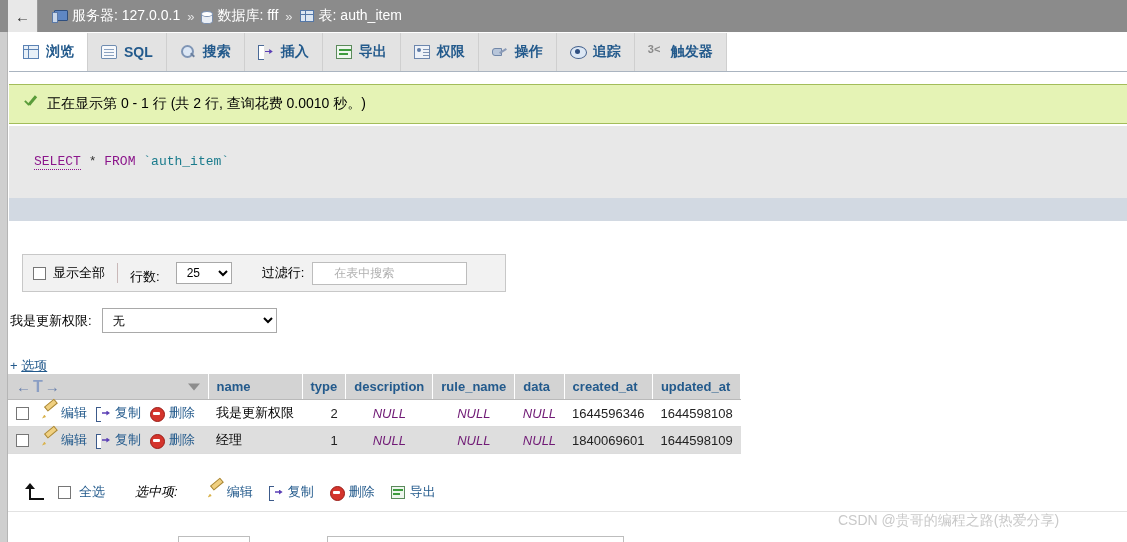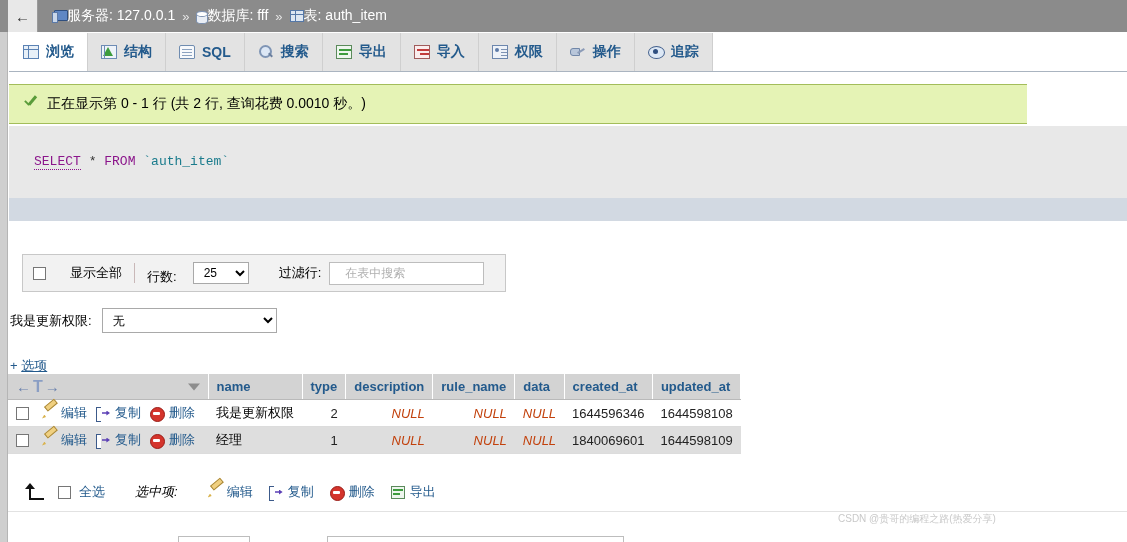--- a/index.html
+++ b/index.html
@@ -41,21 +41,21 @@
     display: flex; align-items: center; justify-content: center;
     color: #333; font-size: 15px;
     cursor: pointer;
   }
   .crumbs {
     display: flex; align-items: center;
     color: #fff; font-size: 14px;
     padding-left: 14px; gap: 4px;
   }
   .crumbs .sep { color: #e4e4e4; margin: 0 3px; font-size: 13px; }
-  .crumb { display: flex; align-items: center; }
+  .crumb { display: flex; align-items: center; gap: 5px; }
   .crumb-text { color: #fff; }
 
   
   .ico-server {
     width: 15px; height: 13px; position: relative; display: inline-block;
   }
   .ico-server::before {
     content: ""; position: absolute; left: 2px; top: 0;
     width: 12px; height: 9px; background: #5f87c4;
     border: 1px solid #2f4f7f; border-radius: 1px;
@@ -189,21 +189,21 @@
 
   .ti-trigger { }
   .ti-trigger::before {
     content:"3<"; position:absolute; left:0; top:-2px; font-size:11px;
     color:#8a8a8a; font-family:"Liberation Sans", sans-serif;
   }
 
   
   .success {
     position: absolute; left: 9px; top: 84px;
-    width: 1018px; height: 40px;
+    width: 1118px; height: 40px;
     background: #e5f3b5;
     border: 1px solid #a3bd5a;
     border-left: none; border-right: none;
     display: flex; align-items: center;
     padding-left: 14px;
     font-size: 14px; color: #000;
   }
   .check-mark {
     width: 16px; height: 14px; position: relative; margin-right: 8px;
   }
@@ -249,40 +249,40 @@
     gap: 0px;
   }
   .cb {
     width: 13px; height: 13px;
     border: 1px solid #767676;
     background: #fff;
     display: inline-block;
     flex: 0 0 auto;
     cursor: pointer;
   }
-  .fb-label { font-size: 13px; color: #000; margin-left: 24px; }
+  .fb-label { font-size: 13px; color: #000; margin-left: 7px; }
   .vdiv {
     width: 1px; height: 20px; background: #c9b8b8; margin: 0 12px;
   }
   .sel {
     height: 22px;
     border: 1px solid #a9a9a9;
     background: #fff;
     font-family: "Liberation Sans", sans-serif;
     font-size: 12px;
     color: #000;
     padding: 0 2px 0 6px;
   }
   .txt {
     height: 23px;
     border: 1px solid #bdbdbd;
     background: #fff;
     font-family: "Liberation Sans", sans-serif;
     font-size: 12px;
-    padding: 0 15px;
+    padding: 0 21px;
     color: #000;
   }
   .txt::placeholder { color: #b0b0b0; }
 
   
   .sort-row {
     position: absolute; left: 10px; top: 308px;
     display: flex; align-items: center; gap: 10px;
   }
   .sort-label { font-size: 13px; }
@@ -316,21 +316,21 @@
   }
   .results th.navcol { width: 200px; position: relative; }
   .results td {
     padding: 4px 8px;
     border-bottom: 1px solid #dcdcdc;
     white-space: nowrap;
     vertical-align: middle;
   }
   tr.row-odd td { background: #fff; }
   tr.row-even td { background: #dedede; }
-  .td-null { font-style: italic; color: #c2410c; text-align: right; }
+  .td-null { font-style: italic; color: #701a75; text-align: center; }
   .td-num { text-align: right; color: #222; }
   .td-name { color: #000; }
   .act-link { color: #235a8c; cursor: pointer; }
   .act-cell { display: flex; align-items: center; gap: 5px; }
 
   
   .nav-t {
     display: flex; align-items: center; gap: 2px;
     color: #6b82ad; font-size: 15px;
   }
@@ -419,21 +419,21 @@
   }
   .btm-field-b {
     position: absolute; left: 327px; top: 536px;
     width: 297px; height: 22px;
     border: 1px solid #bdbdbd; background: #fff;
   }
 
   
   .watermark {
     position: absolute; left: 838px; top: 512px;
-    font-size: 10px; color: #c9c9c9;
+    font-size: 14px; color: #c9c9c9;
     white-space: nowrap;
   }
 </style>
 </head>
 <body>
 
 <div class="left-rail">
   <div class="left-rail-top"></div>
 </div>
 
@@ -458,50 +458,50 @@
     </div>
   </div>
 </div>
 
 <div class="tabbar">
   <div class="tab active">
     <span class="ti ti-browse"></span>
     <span class="tab-label">浏览</span>
   </div>
   <div class="tab">
-    <span class="ti ti-structure"></span>
-    <span class="tab-label">结构</span>
-  </div>
-  <div class="tab">
     <span class="ti ti-sql"></span>
     <span class="tab-label">SQL</span>
   </div>
   <div class="tab">
     <span class="ti ti-search"></span>
     <span class="tab-label">搜索</span>
   </div>
   <div class="tab">
+    <span class="ti ti-insert"></span>
+    <span class="tab-label">插入</span>
+  </div>
+  <div class="tab">
     <span class="ti ti-export"></span>
     <span class="tab-label">导出</span>
   </div>
   <div class="tab">
-    <span class="ti ti-import"></span>
-    <span class="tab-label">导入</span>
-  </div>
-  <div class="tab">
     <span class="ti ti-priv"></span>
     <span class="tab-label">权限</span>
   </div>
   <div class="tab">
     <span class="ti ti-ops"></span>
     <span class="tab-label">操作</span>
   </div>
   <div class="tab">
     <span class="ti ti-track"></span>
     <span class="tab-label">追踪</span>
+  </div>
+  <div class="tab">
+    <span class="ti ti-trigger"></span>
+    <span class="tab-label">触发器</span>
   </div>
 </div>
 
 <div class="success">
   <span class="check-mark"></span>
   <span>正在显示第 0 - 1 行 (共 2 行, 查询花费 0.0010 秒。)</span>
 </div>
 
 <div class="sql-panel">
   <div class="sql-text"><span class="kw">SELECT</span> <span class="star">*</span> <span class="kw2">FROM</span> <span class="ident">`auth_item`</span></div>

